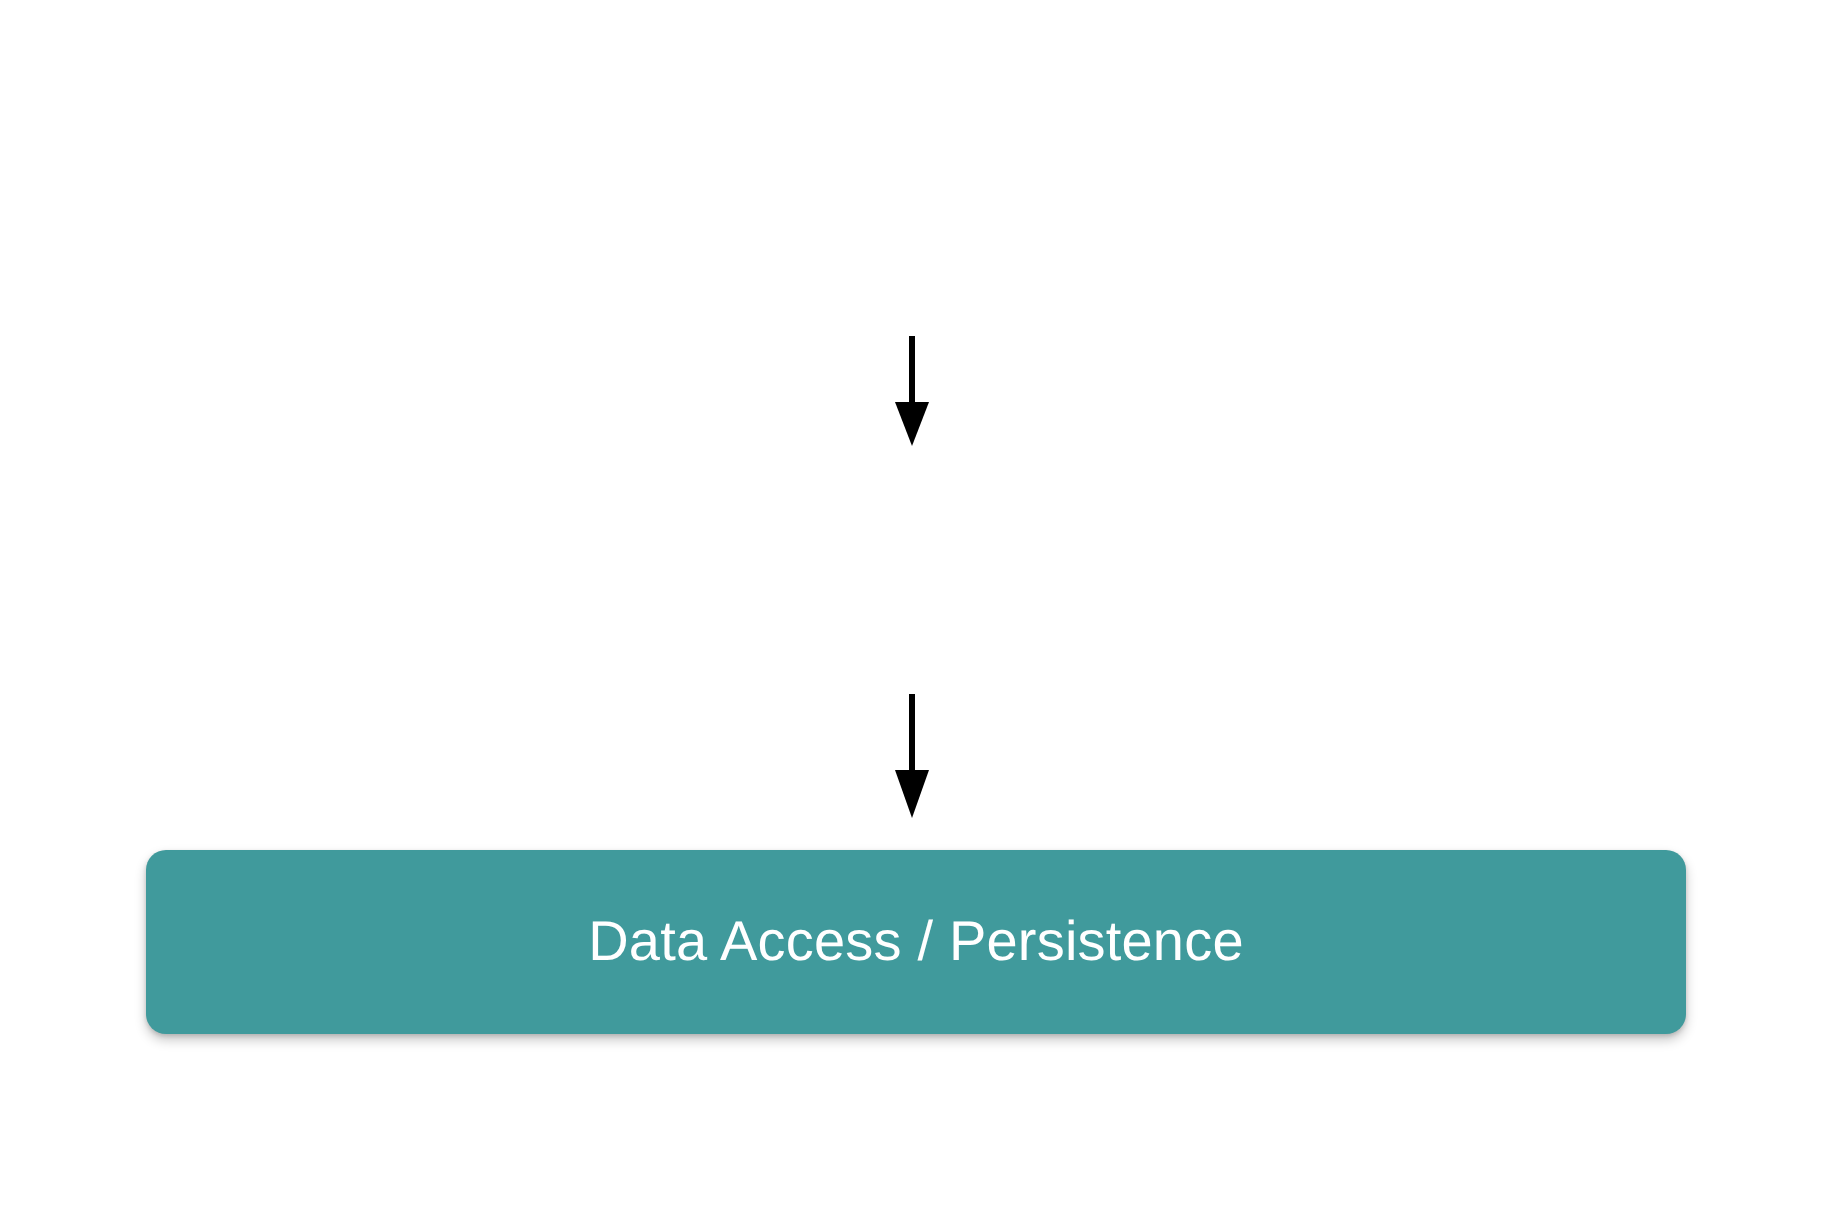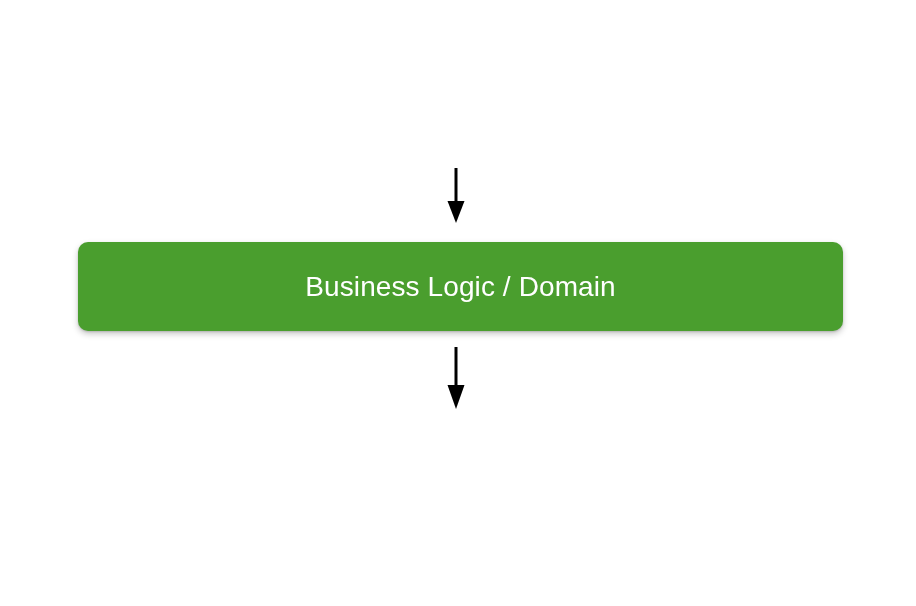--- a/index.html
+++ b/index.html
@@ -90,25 +90,25 @@
 <div id="diagram-canvas">
 
 
   <div class="arrow-connector" id="arrow-presentation-to-business">
     <svg viewBox="0 0 20 55" preserveAspectRatio="none">
       <line x1="10" y1="0" x2="10" y2="36" stroke="#000000" stroke-width="3"></line>
       <polygon points="1.5,33 18.5,33 10,55" fill="#000000"></polygon>
     </svg>
   </div>
 
-  <div class="layer-box" id="box-business-logic" style="background:#4a9e2e">
-    <span class="layer-label">Business Logic / Domain</span>
-  </div>
 
   <div class="arrow-connector" id="arrow-business-to-data">
     <svg viewBox="0 0 20 62" preserveAspectRatio="none">
       <line x1="10" y1="0" x2="10" y2="41" stroke="#000000" stroke-width="3"></line>
       <polygon points="1.5,38 18.5,38 10,62" fill="#000000"></polygon>
     </svg>
   </div>
 
+  <div class="layer-box" id="box-data-access" style="background:#409a9c">
+    <span class="layer-label">Data Access / Persistence</span>
+  </div>
 
 </div>
 
 </body></html>

